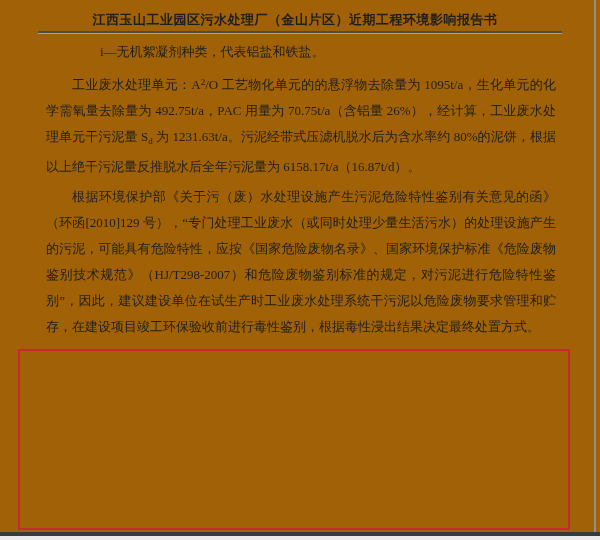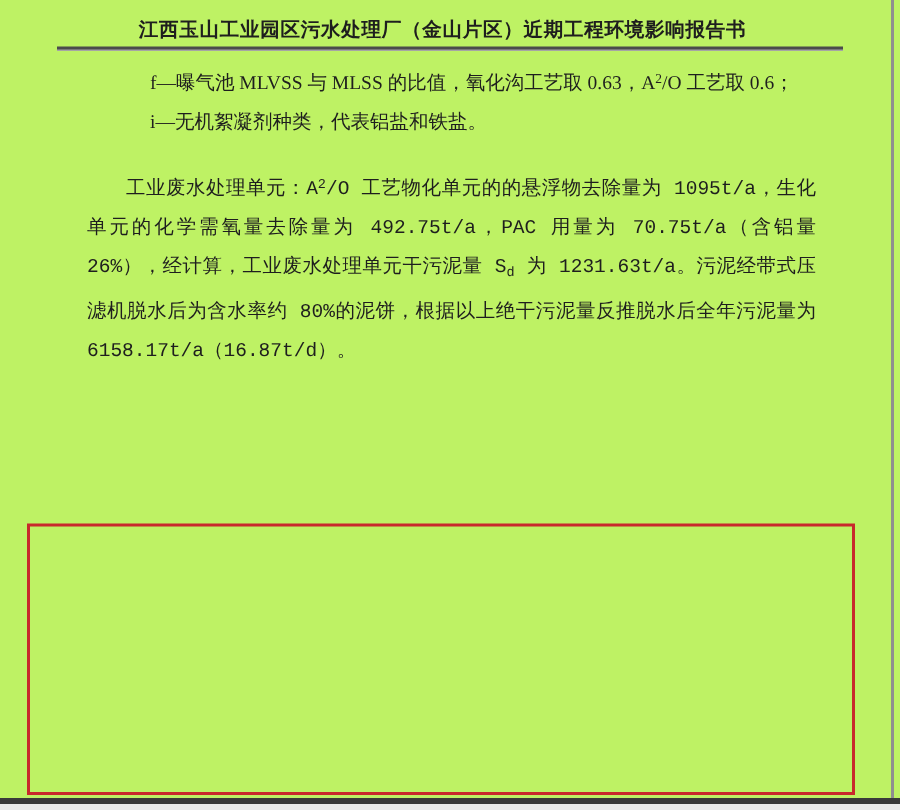--- a/index.html
+++ b/index.html
@@ -4,21 +4,21 @@
 <style>
   html, body {
     margin: 0; padding: 0;
     width: 600px; height: 540px;
     background: #ffffff;
     overflow: hidden;
     font-family: "Liberation Serif", "DejaVu Serif", serif;
   }
   .page {
     position: absolute; inset: 0;
-    background: #bef264;
+    background: #a16207;
   }
   .report-title {
     position: absolute;
     top: 11px; left: 0; right: 10px;
     text-align: center;
     font-size: 13px;
     font-weight: bold;
     letter-spacing: 0.5px;
     color: var(--text, #1e1e1e);
   }
@@ -34,23 +34,22 @@
     font-size: 13px;
     line-height: 26px;
     color: var(--text, #1e1e1e);
     text-align: justify;
   }
   .def-line {
     padding-left: 58px;
     white-space: nowrap;
   }
   .para {
-    margin: 16px;
+    margin: 4px;
     text-indent: 2em;
-    font-family: Liberation Mono, monospace;
   }
   sub { font-size: 9px; vertical-align: -3px; }
   sup { font-size: 9px; vertical-align: 4px; }
   .highlight-box {
     position: absolute;
     left: 18px; top: 349px;
     width: 548px; height: 177px;
     border: 2.5px solid var(--highlight-border, #c8292c);
     pointer-events: none;
   }
@@ -73,26 +72,26 @@
 </head>
 <body>
 
 <div class="page">
 
   <div class="report-title">江西玉山工业园区污水处理厂（金山片区）近期工程环境影响报告书</div>
 
   <div class="header-rule"></div>
 
   <div class="content">
-    <div class="def-line">f—曝气池 MLVSS 与 MLSS 的比值，氧化沟工艺取 0.63，A<sup>2</sup>/O 工艺取 0.6；</div>
     <div class="def-line">i—无机絮凝剂种类，代表铝盐和铁盐。</div>
 
     <p class="para">工业废水处理单元：A<sup>2</sup>/O 工艺物化单元的的悬浮物去除量为 1095t/a，生化单元的化学需氧量去除量为 492.75t/a，PAC 用量为 70.75t/a（含铝量 26%），经计算，工业废水处理单元干污泥量 S<sub>d</sub> 为 1231.63t/a。污泥经带式压滤机脱水后为含水率约 80%的泥饼，根据以上绝干污泥量反推脱水后全年污泥量为 6158.17t/a（16.87t/d）。</p>
 
 
+    <p class="para">根据环境保护部《关于污（废）水处理设施产生污泥危险特性鉴别有关意见的函》（环函[2010]129 号），“专门处理工业废水（或同时处理少量生活污水）的处理设施产生的污泥，可能具有危险特性，应按《国家危险废物名录》、国家环境保护标准《危险废物鉴别技术规范》（HJ/T298-2007）和危险废物鉴别标准的规定，对污泥进行危险特性鉴别”，因此，建议建设单位在试生产时工业废水处理系统干污泥以危险废物要求管理和贮存，在建设项目竣工环保验收前进行毒性鉴别，根据毒性浸出结果决定最终处置方式。</p>
   </div>
 
   <div class="highlight-box"></div>
 
   <div class="page-right-edge"></div>
   <div class="page-bottom-edge"></div>
   <div class="below-page"></div>
 
 </div>
 

